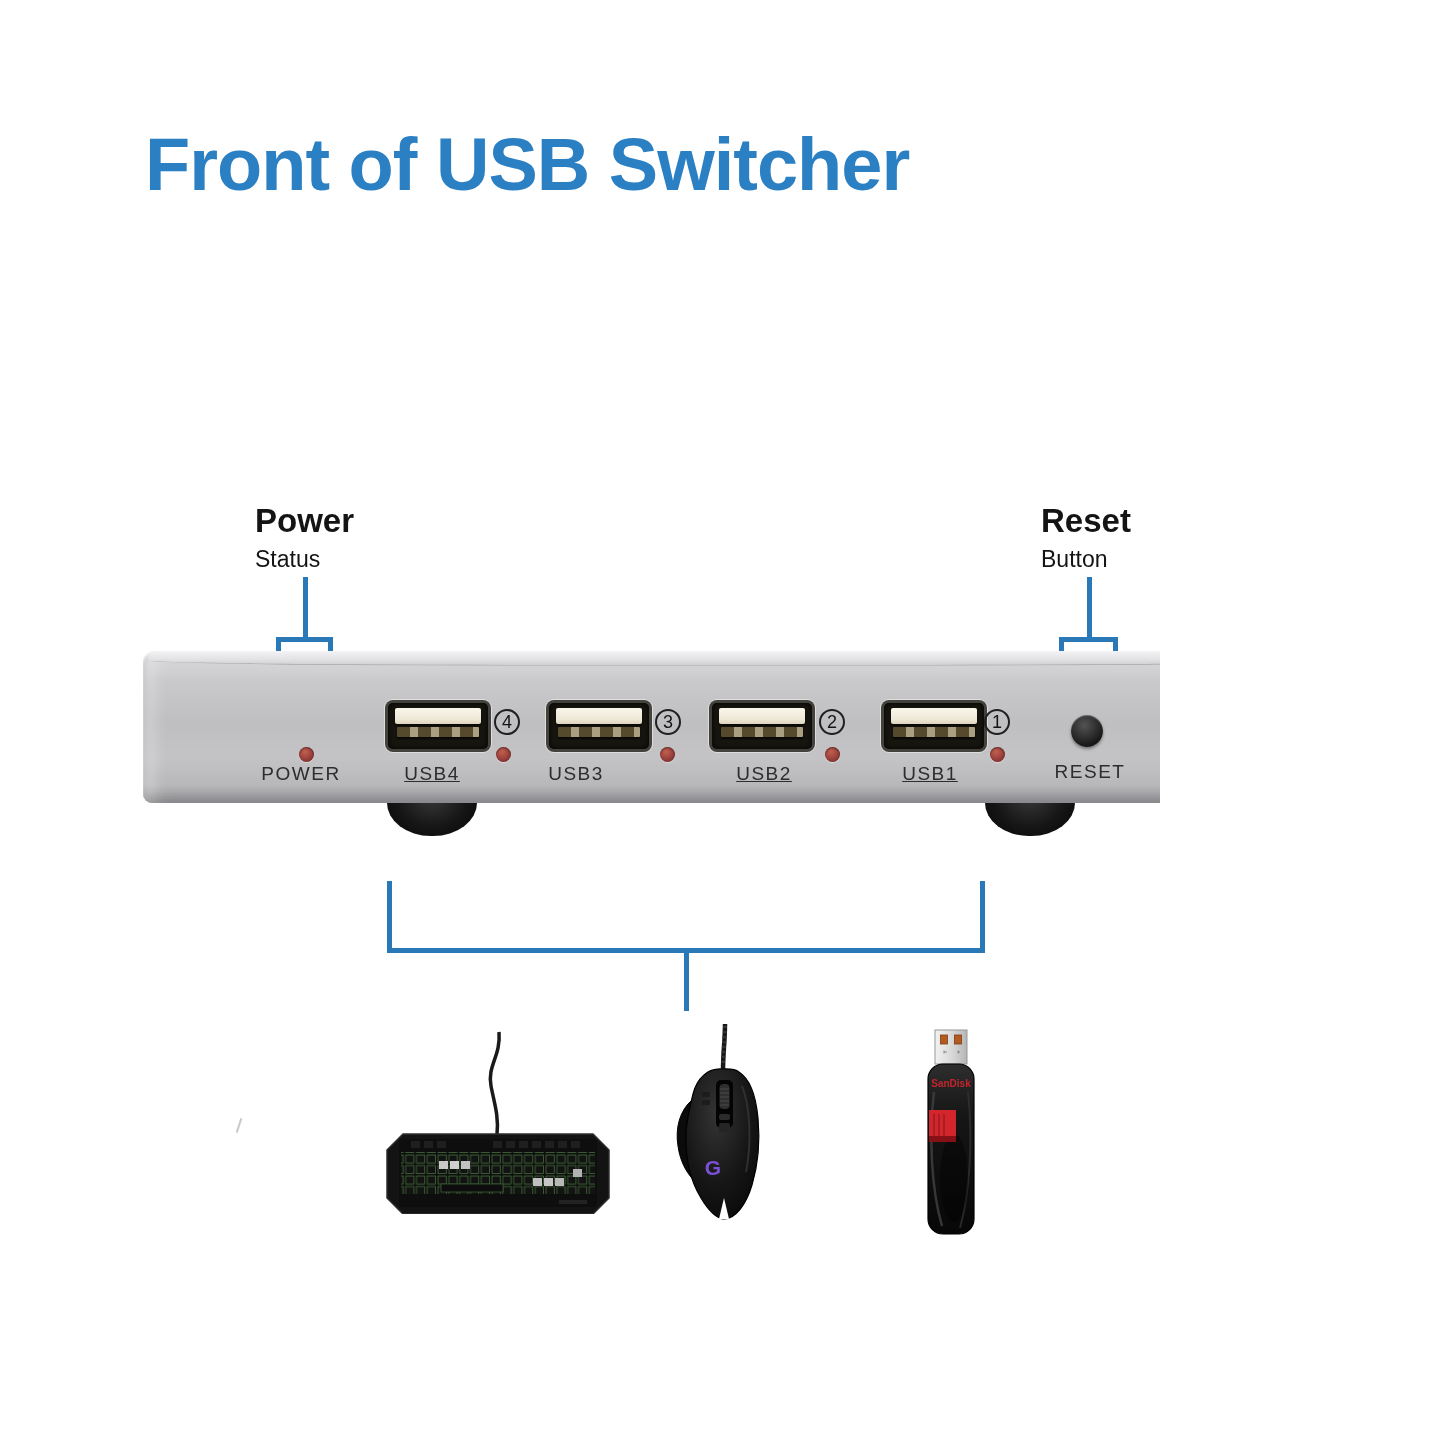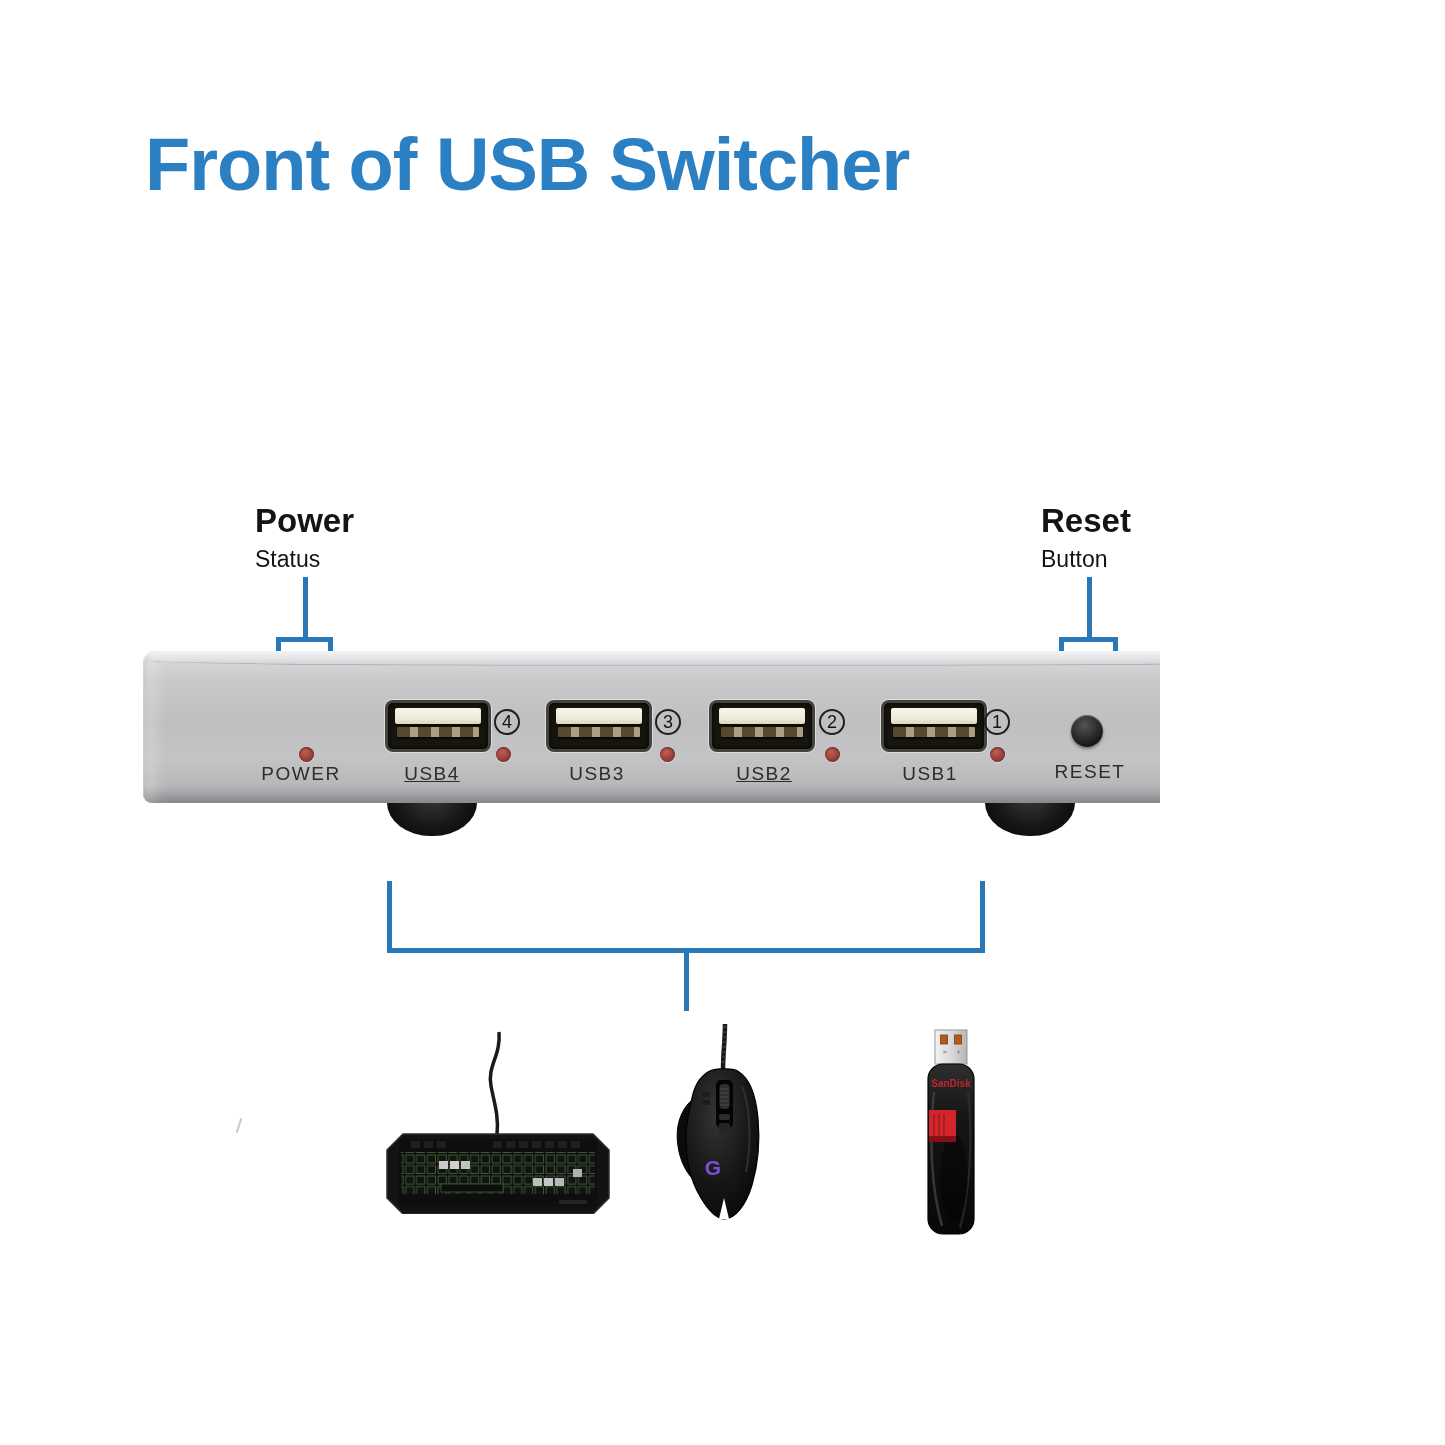--- a/index.html
+++ b/index.html
@@ -151,37 +151,37 @@
     <div class="port-num" style="left:351px; top:58px;">4</div>
     <div class="led" style="left:353px; top:96px;"></div>
     <div class="panel-label" style="left:289px;text-decoration:underline;">USB4</div>
 
     <div class="usb-port" style="left:406px;">
       <div class="usb-tongue"></div>
       <div class="usb-contacts"></div>
     </div>
     <div class="port-num" style="left:512px; top:58px;">3</div>
     <div class="led" style="left:517px; top:96px;"></div>
-    <div class="panel-label" style="left:454px;">USB3</div>
+    <div class="panel-label" style="left:433px;">USB3</div>
 
     <div class="usb-port" style="left:569px;">
       <div class="usb-tongue"></div>
       <div class="usb-contacts"></div>
     </div>
     <div class="port-num" style="left:676px; top:58px;">2</div>
     <div class="led" style="left:682px; top:96px;"></div>
     <div class="panel-label" style="left:621px;text-decoration:underline;">USB2</div>
 
     <div class="usb-port" style="left:741px;">
       <div class="usb-tongue"></div>
       <div class="usb-contacts"></div>
     </div>
     <div class="port-num" style="left:841px; top:58px;">1</div>
     <div class="led" style="left:847px; top:96px;"></div>
-    <div class="panel-label" style="left:787px;">USB1</div>
+    <div class="panel-label" style="left:787px;text-decoration:underline;">USB1</div>
 
     <div class="reset-btn"></div>
     <div class="panel-label" style="left:947px; top:110px;">RESET</div>
   </div>
 
   <div class="bracket-up devices-brkt"></div>
   <div class="blue-line devices-stem"></div>
 
   <svg class="periph kbd-svg" width="230" height="186" viewBox="0 0 230 186">
     <defs>

